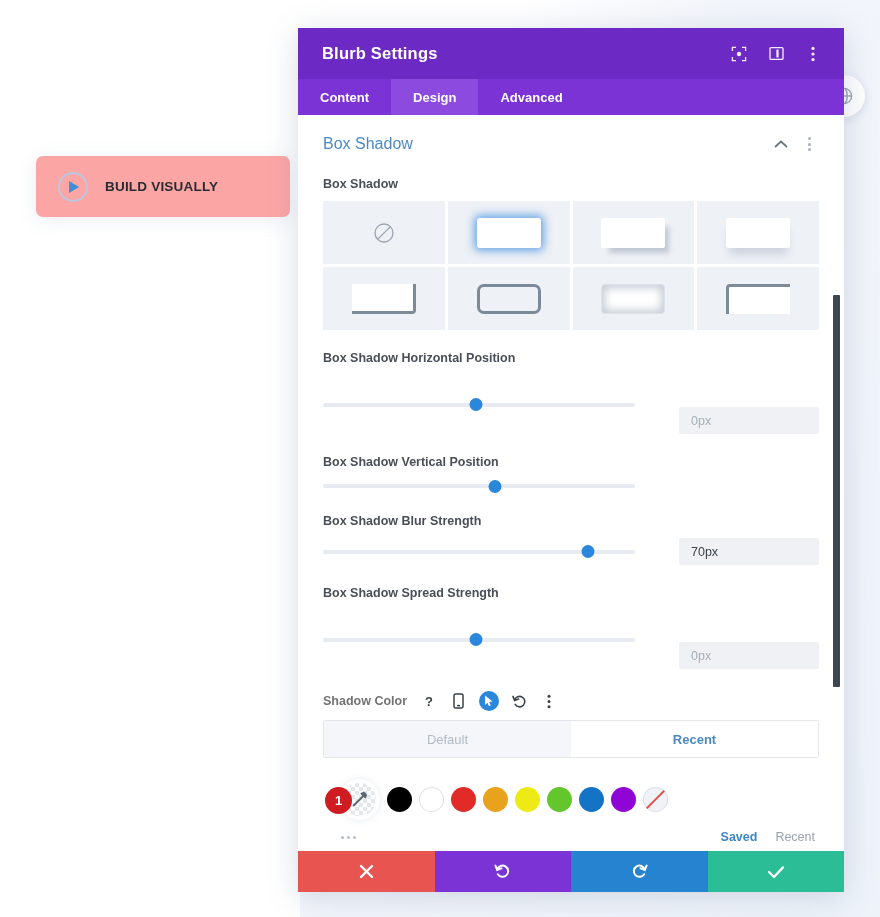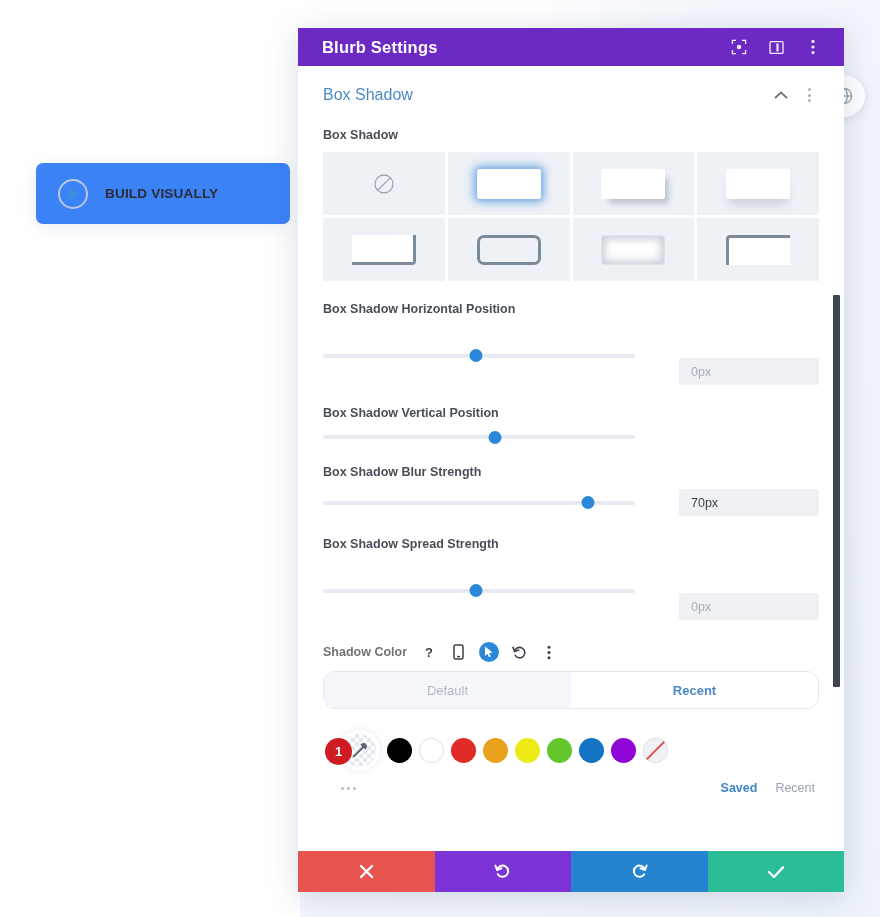--- a/index.html
+++ b/index.html
@@ -21,23 +21,23 @@
     background:
       linear-gradient(115deg, #ffffff 0%, #ffffff 40%, #f3f6fb 55%, #eef3fa 100%);
   }
   .bg-left-white {
     position: absolute; left: 0; top: 0; width: 300px; height: 917px;
     background: #ffffff;
   }
 
   
   .bv-card {
-    position: absolute; left: 36px; top: 163px;
+    position: absolute; left: 36px; top: 156px;
     width: 254px; height: 61px;
-    background: #3b82f6;
+    background: #fca5a5;
     border-radius: 7px;
     box-shadow: 0 3px 18px rgba(120,140,175,0.16);
     display: flex; align-items: center;
     padding-left: 22px;
   }
   .bv-play {
     width: 30px; height: 30px; border-radius: 50%;
     border: 2px solid #b9c8e0;
     display: flex; align-items: center; justify-content: center;
     flex: 0 0 auto;
@@ -66,21 +66,21 @@
     width: 546px; height: 864px;
     background: #ffffff;
     box-shadow: 0 5px 30px rgba(80,100,140,0.22);
     display: flex; flex-direction: column;
     z-index: 5;
     overflow: hidden;
   }
 
   .modal-header {
     background: #6d29c4;
-    height: 38px;
+    height: 51px;
     display: flex; align-items: center;
     padding: 0 22px 0 24px;
     flex: 0 0 auto;
   }
   .modal-title {
     color: #ffffff; font-size: 16.5px; font-weight: bold;
     letter-spacing: .2px;
     flex: 1 1 auto;
   }
   .hdr-icons { display: flex; align-items: center; gap: 19px; }
@@ -198,21 +198,21 @@
   .sc-icons { display: flex; align-items: center; gap: 12px; margin-left: 14px; }
   .sc-ic { width: 17px; height: 17px; display:flex; align-items:center; justify-content:center; cursor:pointer;}
   .sc-ic.round {
     width: 20px; height: 20px; border-radius: 50%; background: #2b87da;
   }
 
   
   .dh {
     display: flex; height: 38px;
     border: 1px solid #e4e8ee;
-    border-radius: 12px;
+    border-radius: 2px;
     overflow: hidden;
   }
   .dh-item {
     flex: 1 1 50%;
     display: flex; align-items: center; justify-content: center;
     font-size: 13px; cursor: pointer;
   }
   .dh-item.inactive { background: #f4f6f9; color: #b2bac4; }
   .dh-item.active { background: #ffffff; color: #4c89c4; font-weight: bold; }
 
@@ -341,20 +341,25 @@
       <span class="hdr-ic">
         <svg width="4" height="16" viewBox="0 0 4 16">
           <circle cx="2" cy="2.4" r="1.6" fill="#ffffff"></circle>
           <circle cx="2" cy="8" r="1.6" fill="#ffffff"></circle>
           <circle cx="2" cy="13.6" r="1.6" fill="#ffffff"></circle>
         </svg>
       </span>
     </div>
   </div>
 
+  <div class="tabs">
+    <div class="tab">Content</div>
+    <div class="tab active">Design</div>
+    <div class="tab">Advanced</div>
+  </div>
 
   <div class="modal-body">
 
 
     <div class="section-row open" style="border-bottom:none;height:58px;">
       <div class="sec-title">Box Shadow</div>
       <span class="chev">
         <svg width="14" height="9" viewBox="0 0 14 9" fill="none" stroke="#6b7481" stroke-width="1.7">
             <path d="M1 7 L7 1.5 L13 7"></path>
           </svg>

